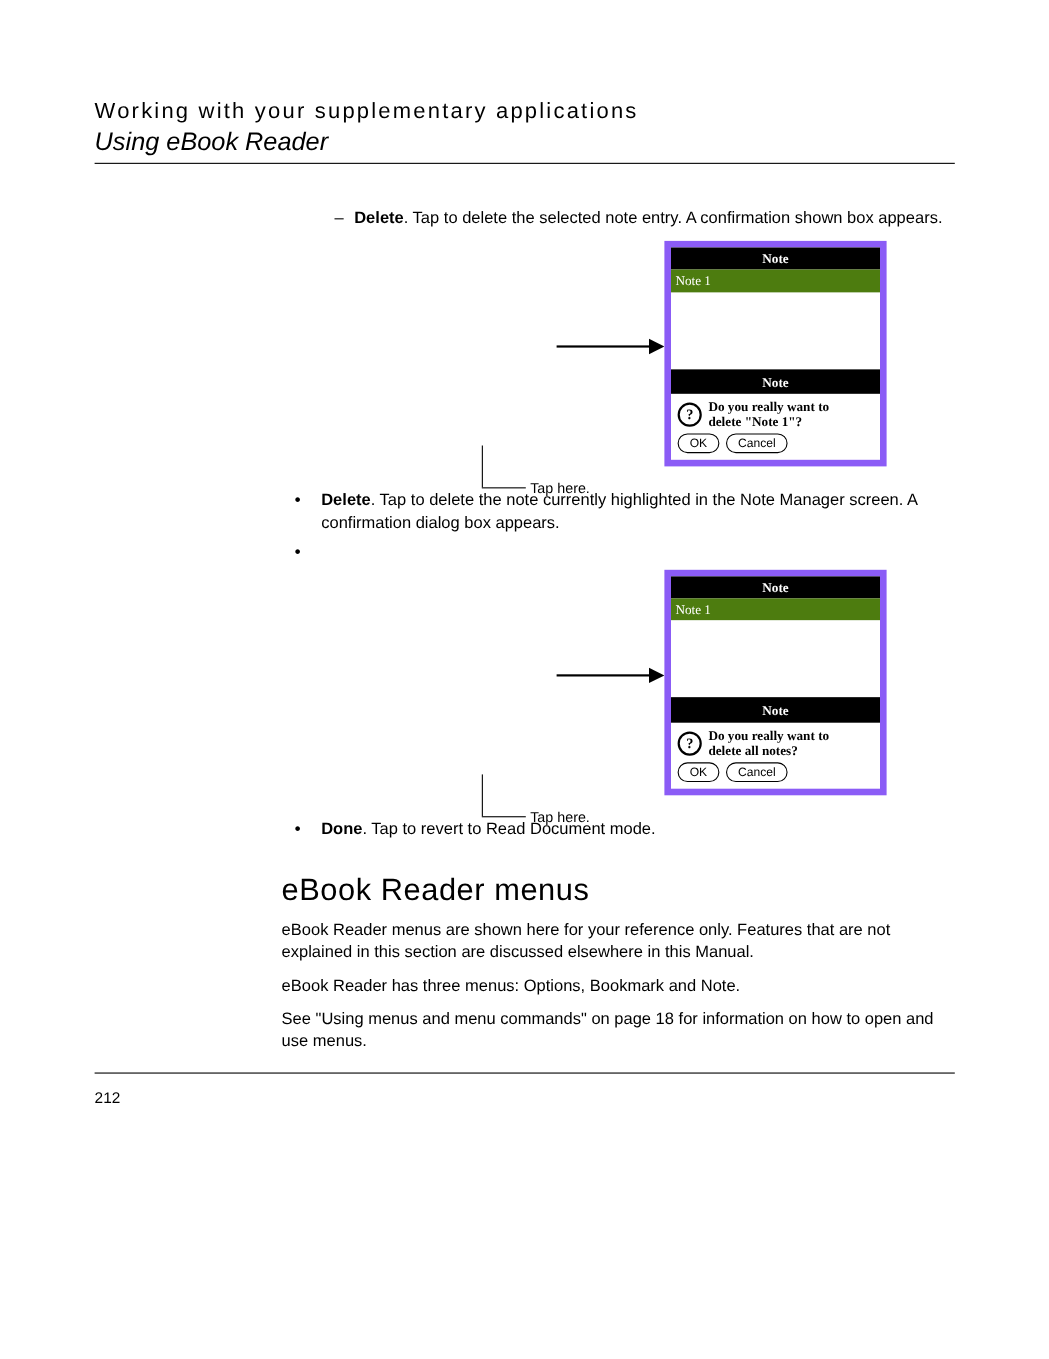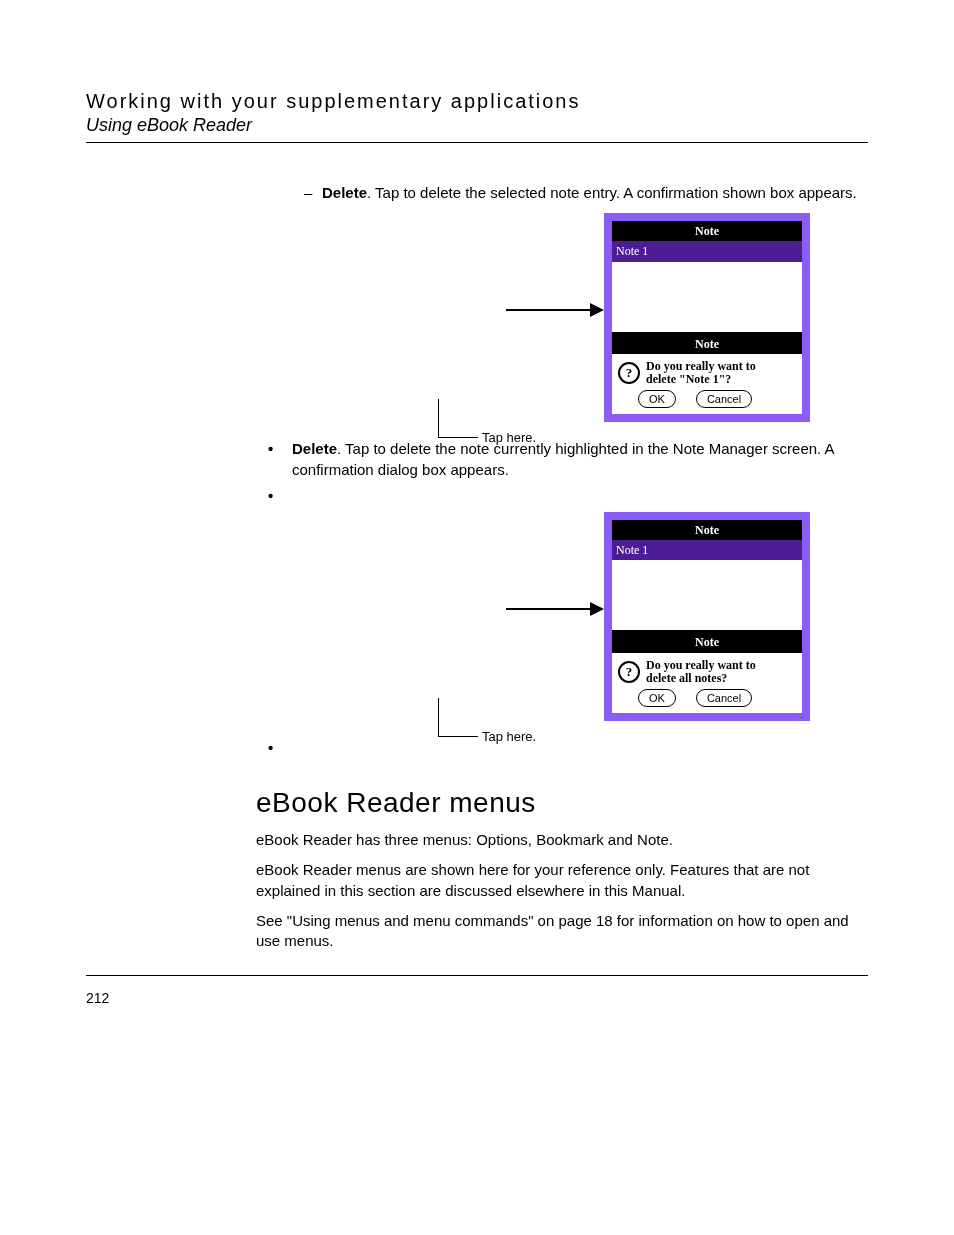--- a/index.html
+++ b/index.html
@@ -16,21 +16,21 @@
     position: relative;
     box-sizing: border-box;
     padding: 90px 86px 0 86px;
   }
   .header-title {
     font-size: 20px;
     letter-spacing: 2px;
     font-weight: 400;
   }
   .header-sub {
-    font-size: 18px;
+    font-size: 23px;
     font-style: italic;
     margin-top: 2px;
   }
   .header-rule {
     border: none;
     border-top: 1px solid #000;
     margin-top: 6px;
     margin-bottom: 40px;
   }
   .content {
@@ -93,35 +93,35 @@
     border-bottom: 7px solid transparent;
     border-left: 14px solid #000;
     vertical-align: middle;
     margin-left: -2px;
   }
   .mock {
     position: absolute;
     left: 348px;
     top: 0;
     width: 190px;
-    border: 8px solid #8b5cf6;
+    border: 6px solid #8b5cf6;
     background: #fff;
     font-family: "Comic Sans MS", "Segoe Script", cursive;
     font-size: 12px;
   }
   .mock-titlebar {
     background: #000;
     color: #fff;
     text-align: center;
     font-weight: 700;
     padding: 2px 0;
   }
   .mock-list {
     padding: 2px 4px;
-    background: #4c1d95;
+    background: #4d7c0f;
     color: #fff;
     font-weight: 400;
   }
   .mock-blank {
     height: 70px;
     background: #fff;
   }
   .mock-dialog-title {
     background: #000;
     color: #fff;
@@ -147,23 +147,22 @@
     font-size: 13px;
     flex: 0 0 18px;
   }
   .mock-msg {
     font-weight: 700;
     line-height: 1.1;
     font-size: 12px;
   }
   .mock-buttons {
     display: flex;
-    column-gap: 20px;
+    column-gap: 6px;
     padding: 0 6px 6px 6px;
-    margin-left: 20px;
   }
   .pill-btn {
     border: 1.5px solid #000;
     border-radius: 10px;
     padding: 0 10px;
     font-size: 11px;
     line-height: 16px;
     background: #fff;
     font-family: Verdana, Geneva, sans-serif;
   }
@@ -290,24 +289,27 @@
       </div>
       <div class="tap-callout">
         <div class="callout-vert"></div>
         <div class="callout-horz"></div>
         <div class="callout-text">Tap here.</div>
       </div>
     </div>
 
     <div class="bullet-row">
       <div class="bullet-mark">•</div>
+      <div>
+        <span class="bold">Done</span><span>. Tap to revert to Read Document mode.</span>
+      </div>
     </div>
 
     <div class="section-h2">eBook Reader menus</div>
+    <div class="para">eBook Reader menus are shown here for your reference only. Features that are not explained in this section are discussed elsewhere in this Manual.</div>
     <div class="para">eBook Reader has three menus: Options, Bookmark and Note.</div>
-    <div class="para">eBook Reader menus are shown here for your reference only. Features that are not explained in this section are discussed elsewhere in this Manual.</div>
     <div class="para">See "Using menus and menu commands" on page 18 for information on how to open and use menus.</div>
 
   </div>
 
   <hr class="footer-rule">
   <div class="page-number">212</div>
 </div>
 
 </body></html>

